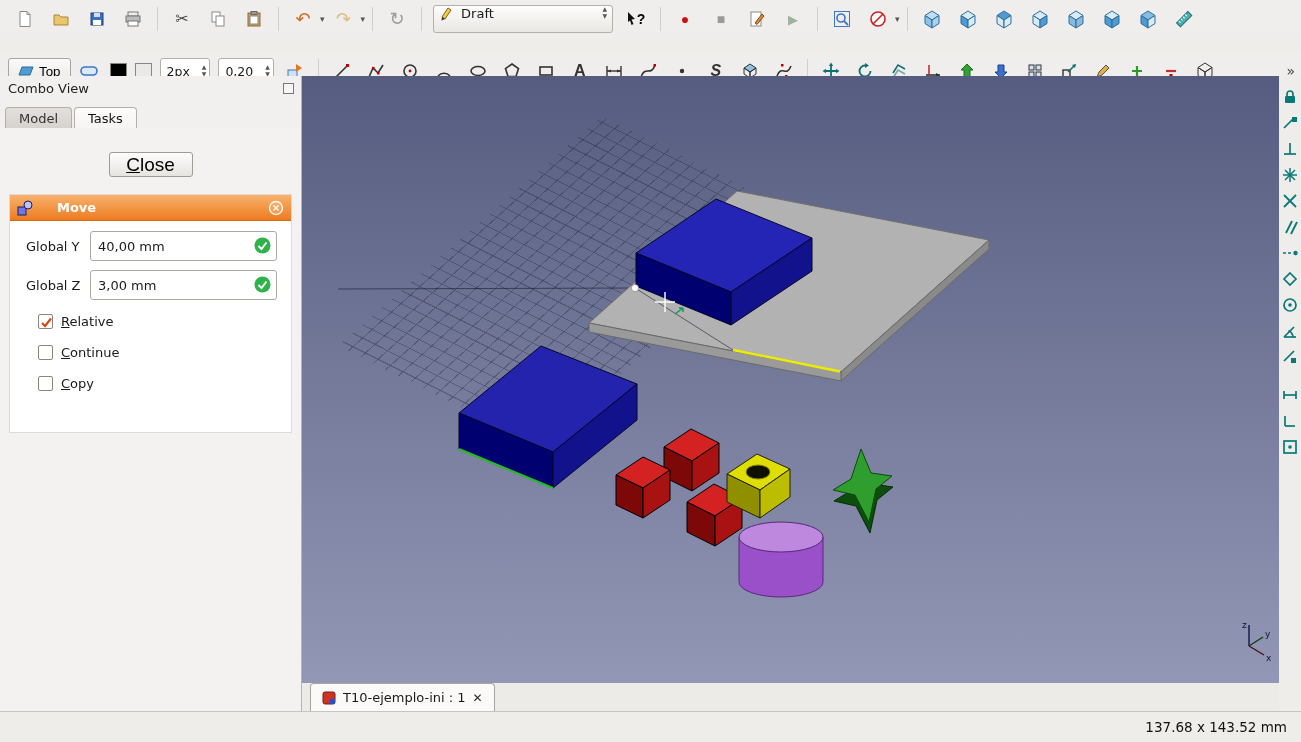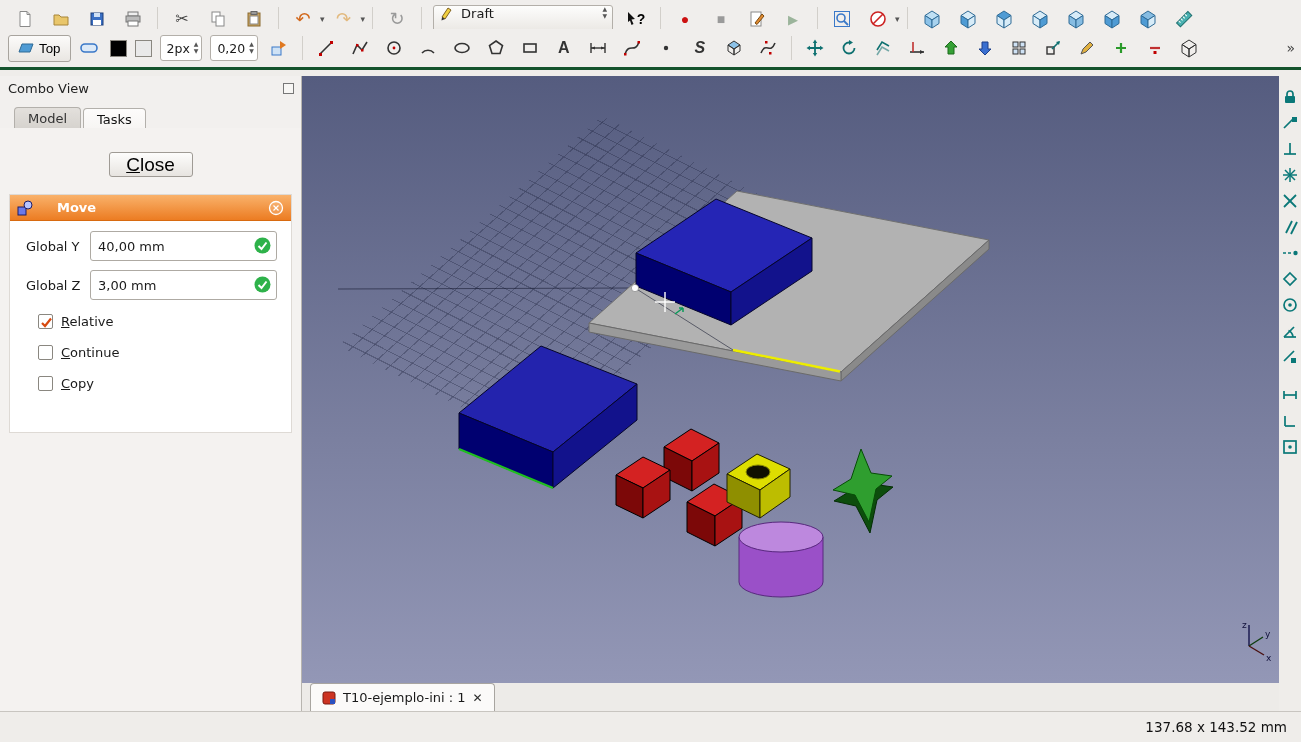--- a/index.html
+++ b/index.html
@@ -2,41 +2,41 @@
 <html><head>
 <meta charset="utf-8">
 <style>
   html,body{margin:0;padding:0}
   body{font-family:"DejaVu Sans","Liberation Sans",sans-serif;font-size:13px;color:#1a1a1a}
   #app{position:relative;width:1301px;height:742px;overflow:hidden;background:#efedea}
 
   
   .toolbar{position:absolute;left:0;right:0;display:flex;align-items:center;padding-left:8px;gap:2px;background:#f0eeec}
   #toolbar1{top:0;height:38px}
-  #toolbar2{top:29px;height:38px;border-bottom:3px solid #14532d}
+  #toolbar2{top:52px;height:38px;border-bottom:5px solid #14532d}
   .sep{width:1px;height:24px;background:#d2cfca;margin:0 5px;flex:none}
   .tb{flex:none;width:34px;height:30px;display:flex;align-items:center;justify-content:center;border:none;background:transparent;padding:0;border-radius:3px}
   .tb2{width:32px}
   .glyph{font-size:16px;line-height:1}
   .caret{font-size:9px;color:#555;margin-left:-2px;align-self:center}
   .combo{flex:none;display:flex;align-items:flex-start;gap:6px;height:26px;width:168px;border:1px solid #b3afa9;border-radius:3px;background:linear-gradient(#fdfdfc,#eae7e3);padding:0 5px;margin:0 4px}
   .combo-text{flex:1;font-size:13px}
   .combo-spin{display:flex;flex-direction:column;font-size:6px;color:#555;line-height:1.1}
-  .spin{flex:none;display:flex;align-items:center;height:24px;border:1px solid #b3afa9;border-radius:3px;background:#fff;padding:0 3px 0 6px;margin:0 3px;gap:4px}
+  .spin{flex:none;display:flex;align-items:center;height:24px;border:1px solid #b3afa9;border-radius:3px;background:#fff;padding:0 3px 0 6px;margin:0 3px;gap:12px}
   .spin .val{font-size:12.5px}
   .spin-arrows{display:flex;flex-direction:column;font-size:6px;color:#555;line-height:1.1}
   .swatch{flex:none;width:17px;height:17px;border:1px solid #8a8780;margin:0 3px;padding:0}
   .btn-plane{flex:none;display:flex;align-items:center;gap:5px;height:27px;padding:0 9px;border:1px solid #a8a49e;border-radius:3px;background:linear-gradient(#fcfbfa,#e9e6e2)}
   .overflow{margin-left:auto;margin-right:6px;color:#444;font-size:14px}
 
   
   #combo-view{position:absolute;left:0;top:76px;width:301px;bottom:30px;background:#f2f0ee;border-right:1px solid #b8b5b0}
   .cv-header{position:relative;height:26px;padding:5px 8px 0;font-size:13px;color:#222}
   .dock-btn{position:absolute;right:7px;top:7px;width:11px;height:11px;border:1px solid #777;background:#f7f6f4;padding:0}
-  .cv-tabs{position:relative;height:26px;display:flex;align-items:flex-start;padding-left:14px;border-bottom:1px solid #b3b0ab}
+  .cv-tabs{position:relative;height:26px;display:flex;align-items:center;padding-left:5px;border-bottom:1px solid #b3b0ab}
   .tab{height:23px;padding:3px 13px 0;border:1px solid #b3b0ab;border-bottom:none;border-radius:4px 4px 0 0;background:linear-gradient(#e3e0dc,#d2cfca);margin-right:2px;font-size:13px;color:#333}
   .tab.active{background:linear-gradient(#fdfcfb,#f4f2f0);position:relative;top:1px;height:24px;color:#111}
   .cv-content{position:absolute;top:52px;left:0;right:0;bottom:0;background:#f4f2f0}
   .btn-close{display:block;margin:24px auto 0;width:84px;height:25px;border:1px solid #9f9b95;border-radius:3px;background:linear-gradient(#fdfdfc,#e7e4e0);font-size:19px}
   .mnemonic{display:block}
   .mnemonic::first-letter{text-decoration:underline}
   .task-box{margin:17px 9px 0;background:#fff;border:1px solid #dedad5;padding-bottom:40px}
   .move-header{height:25px;display:flex;align-items:center;gap:24px;padding:0 7px;background:linear-gradient(#f9b26b,#ec7c22);border-bottom:1px solid #d86a10;color:#fff;font-weight:bold;font-size:13px}
   .move-title{flex:1}
   .collapse-btn{background:none;border:none;padding:0;width:16px;height:16px}

